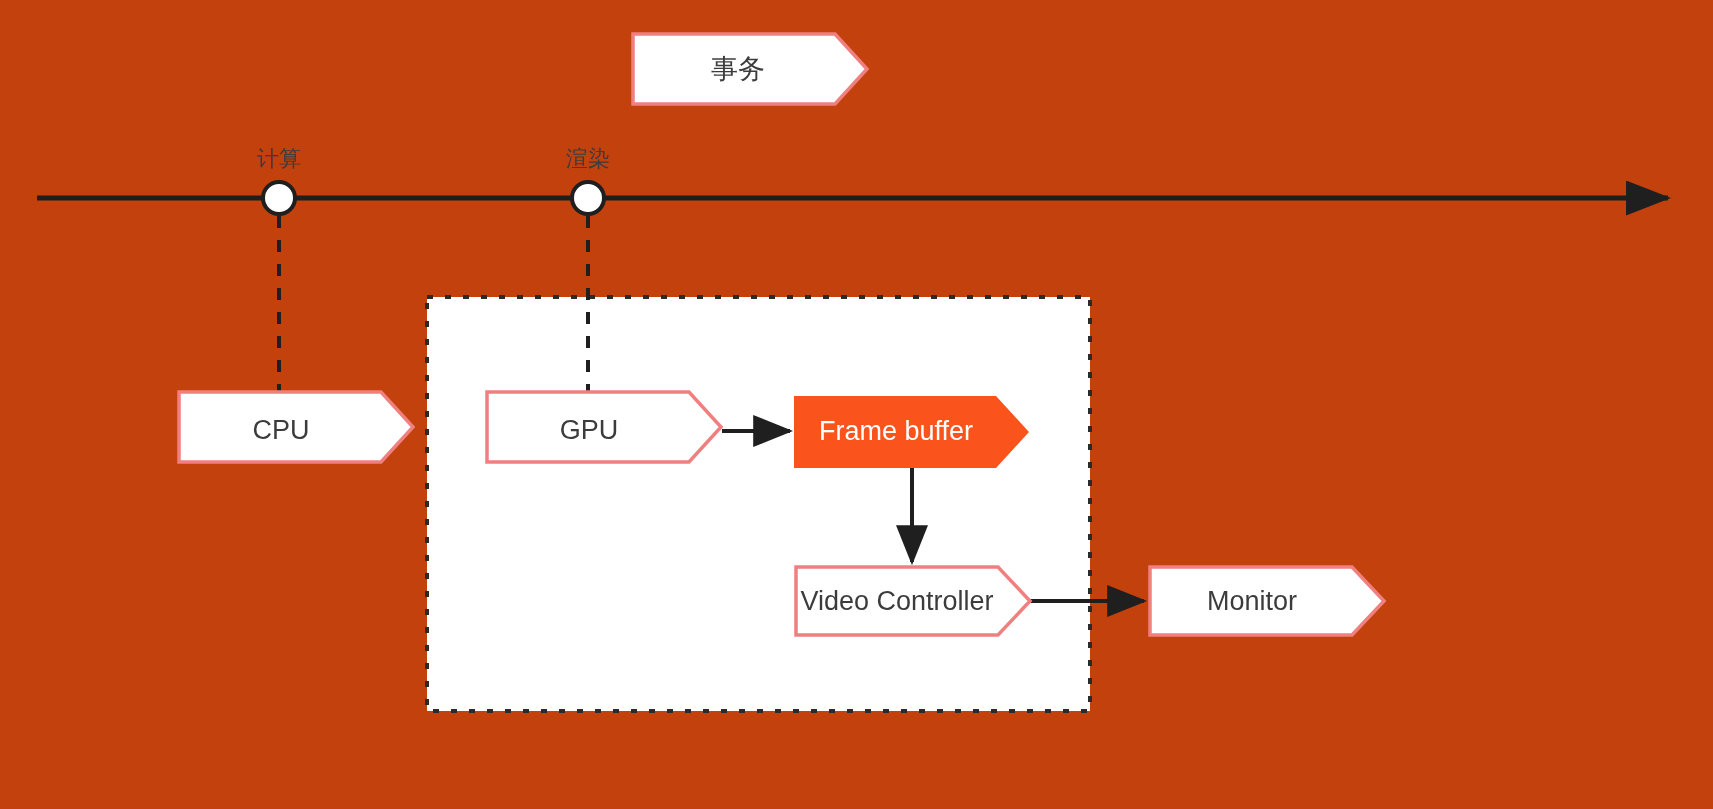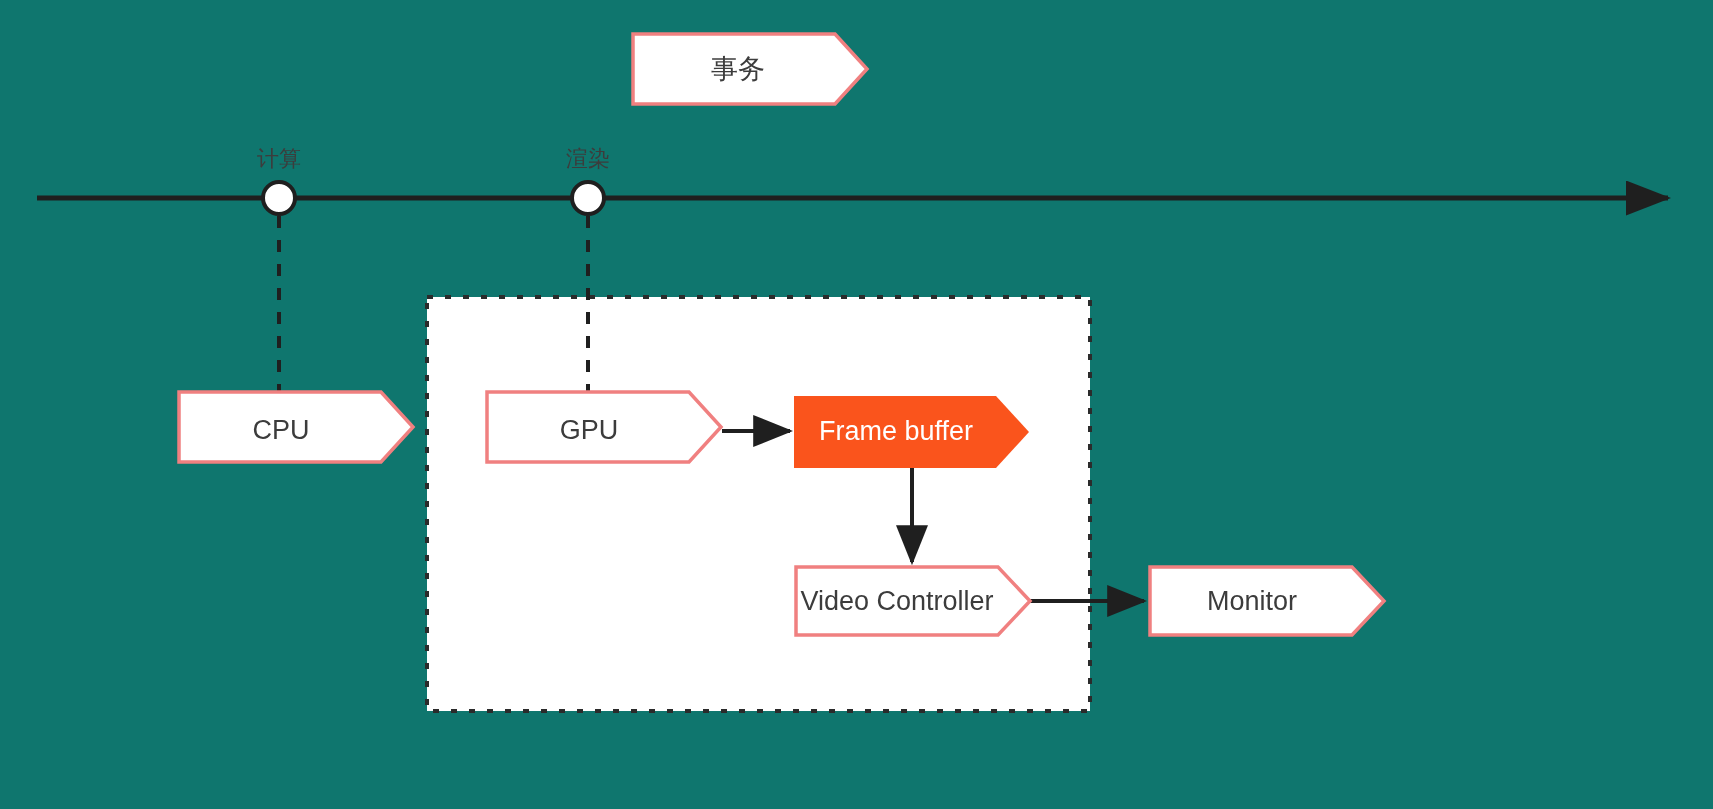--- a/index.html
+++ b/index.html
@@ -9,21 +9,21 @@
     background: #f7f7f7;
   }
   body {
     font-family: "Liberation Sans", "DejaVu Sans", sans-serif;
     -webkit-font-smoothing: antialiased;
   }
   #canvas {
     position: relative;
     width: 1713px;
     height: 809px;
-    background: #0f766e;
+    background: #c2410c;
     overflow: hidden;
   }
   #diagram-svg {
     position: absolute;
     top: 0;
     left: 0;
     width: 1713px;
     height: 809px;
     display: block;
   }

